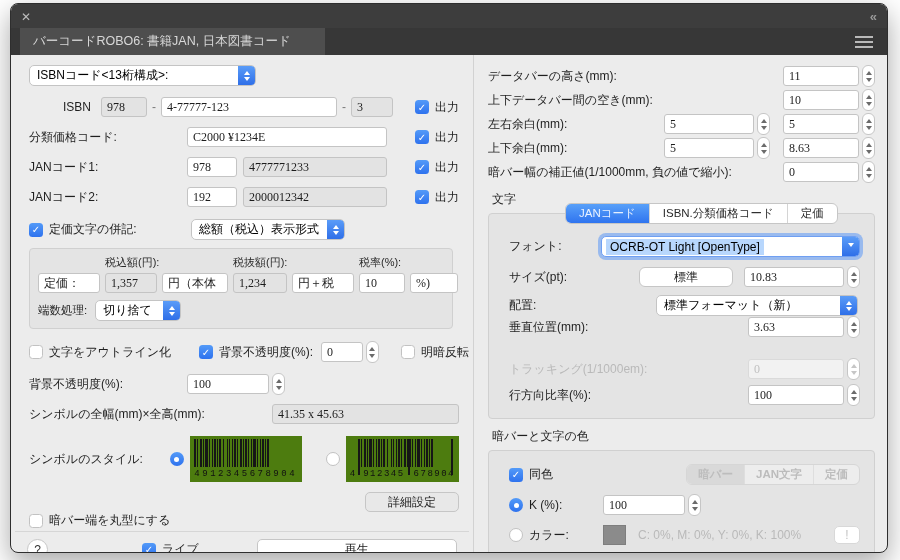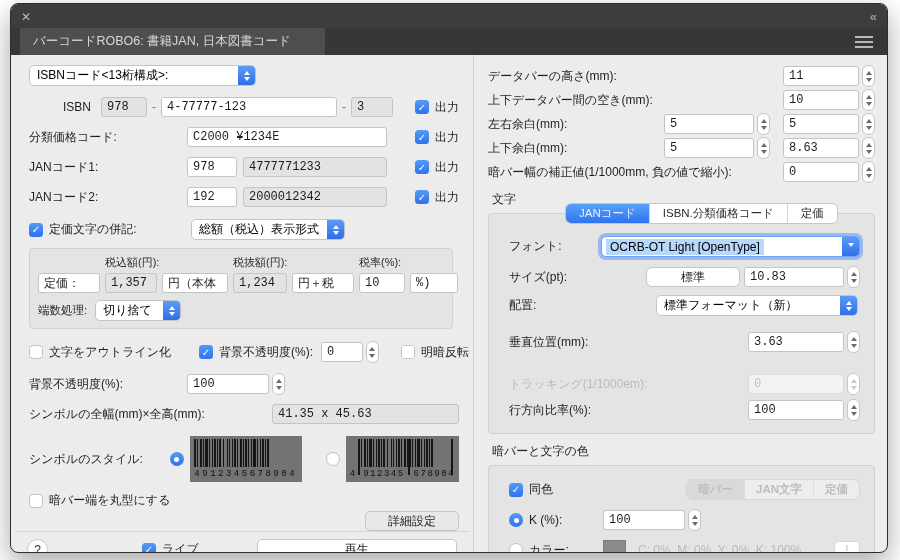--- a/index.html
+++ b/index.html
@@ -21,21 +21,21 @@
   
   .content{ flex:1; display:flex; min-height:0; }
   .col-left{ width:463px; flex:none; border-right:1px solid #d2d2d2; display:flex; flex-direction:column; }
   .col-left-main{ flex:1; padding:10px 14px 0 18px; }
   .col-right{ flex:1; padding:10px 12px 0 14px; }
   .row{ display:flex; align-items:center; }
   label, .lbl{ font-size:12px; color:#1f1f1f; white-space:nowrap; }
   .dim{ color:#b9b9b9 !important; }
   
   input.field{ height:20px; border:1px solid #c4c4c4; border-radius:3px; background:#fff;
-               font-size:12px; padding:0 5px; color:#1c1c1c; font-family:Liberation Mono, monospace; outline:none; }
+               font-size:12px; padding:0 5px; color:#1c1c1c; font-family:Liberation Serif, serif; outline:none; }
   input.field.gray{ background:#e3e3e3; }
   input.field.disabled{ background:#f2f2f2; color:#c0c0c0; border-color:#dadada; }
   
   .popup{ height:21px; background:#fff; border:1px solid #c4c4c4; border-radius:5px; display:flex; align-items:center; overflow:hidden; }
   .popup .pt{ font-size:12px; padding:0 7px; flex:1; white-space:nowrap; }
   .popup .cap{ width:17px; height:100%; background:linear-gradient(#5a9cf8,#2f6fe8); display:flex; flex-direction:column; align-items:center; justify-content:center; flex:none; }
   .cap b, .cap s{ display:block; width:0; height:0; border:3px solid transparent; }
   .cap b{ border-bottom:4px solid #fff; margin-bottom:2px; }
   .cap s{ border-top:4px solid #fff; }
   
@@ -61,21 +61,21 @@
   .btn.warn{ width:26px; height:18px; border-radius:5px; }
   .btn.warn.dis{ color:#c4c4c4; border-color:#d8d8d8; }
   
   .gbox{ background:#e4e4e4; border:1px solid #d0d0d0; border-radius:4px; }
   
   .pgrid{ display:grid; grid-template-columns:62px 52px 66px 54px 62px 46px 48px; column-gap:5px; row-gap:3px; align-items:center; }
   .pgrid .hd{ font-size:11px; color:#2a2a2a; }
   .pgrid input.field{ width:100%; }
   .note{ font-size:10.5px; color:#3c3c3c; text-align:right; line-height:1.45; flex:1; }
   
-  .bc{ width:119px; height:46px; background:#737373; padding:3px 4px 2px; position:relative; }
+  .bc{ width:119px; height:46px; background:#4d7c0f; padding:3px 4px 2px; position:relative; }
   .bars{ height:28px; display:flex; align-items:stretch; }
   .bars i{ display:block; background:#161616; }
   .bars em{ display:block; }
   .bcd1{ font-size:9px; letter-spacing:2.5px; text-align:center; color:#111; margin-top:2px; font-family:"Liberation Mono","DejaVu Sans Mono",monospace; }
   .bcd2{ font-size:9px; color:#111; margin-top:2px; display:flex; font-family:"Liberation Mono","DejaVu Sans Mono",monospace; }
   .bcd2 .g{ letter-spacing:1.5px; }
   .guard{ position:absolute; top:3px; width:2px; height:36px; background:#161616; }
   
   .tabs{ position:absolute; top:-11px; left:76px; display:flex; height:21px; border:1px solid #c6c6c6; border-radius:6px; background:#fff; overflow:hidden; }
   .tabs .tb{ font-size:11.5px; display:flex; align-items:center; padding:0 13px; color:#2a2a2a; border-left:1px solid #d4d4d4; }
@@ -352,27 +352,27 @@
             <span class="guard" style="left:62px;"></span>
             <span class="guard" style="right:6px;"></span>
             <div class="bcd2">
               <span>4</span>
               <span class="g" style="margin-left:8px;">912345</span>
               <span class="g" style="margin-left:9px;">678904</span>
             </div>
           </div>
         </div>
 
+        <div class="row" style="justify-content:flex-end;">
+          <button class="btn" style="width:94px;background:#e8e8e8;">詳細設定</button>
+        </div>
+
         <div class="row" style="margin-bottom:2px;">
           <span class="cb off"></span>
           <span class="lbl">暗バー端を丸型にする</span>
-        </div>
-
-        <div class="row" style="justify-content:flex-end;">
-          <button class="btn" style="width:94px;background:#e8e8e8;">詳細設定</button>
         </div>
       </div>
 
       <div class="bottombar">
         <span class="help-btn">?</span>
         <span class="cb on" style="margin-left:94px;"></span>
         <span class="lbl">ライブ</span>
         <button class="btn" style="width:200px;height:21px;margin-left:58px;">再生</button>
       </div>
     </div>
@@ -446,40 +446,40 @@
             <span class="cap">
                 <s></s>
               </span>
           </div>
         </div>
 
         <div class="row" style="margin-bottom:7px;">
           <span class="lbl">サイズ(pt):</span>
           <span style="flex:1;"></span>
           <button class="btn" style="width:94px;border-radius:6px;">標準</button>
-          <input class="field" style="width: 100px; margin-left: 4px;" value="10.83">
+          <input class="field" style="width: 100px; margin-left: 11px;" value="10.83">
           <span class="step">
               <b></b>
               <s></s>
             </span>
         </div>
 
         <div class="row">
           <span class="lbl">配置:</span>
           <span style="flex:1;"></span>
           <div class="popup" style="width:202px;margin-right:2px;">
             <span class="pt">標準フォーマット（新）</span>
             <span class="cap">
                 <b></b>
                 <s></s>
               </span>
           </div>
         </div>
 
-        <div class="row" style="margin-top:15px;">
+        <div class="row" style="">
           <span class="lbl">垂直位置(mm):</span>
           <span style="flex:1;"></span>
           <input class="field" style="width: 96px;" value="3.63">
           <span class="step">
               <b></b>
               <s></s>
             </span>
         </div>
 
         <div class="row" style="margin-top:20px;">

